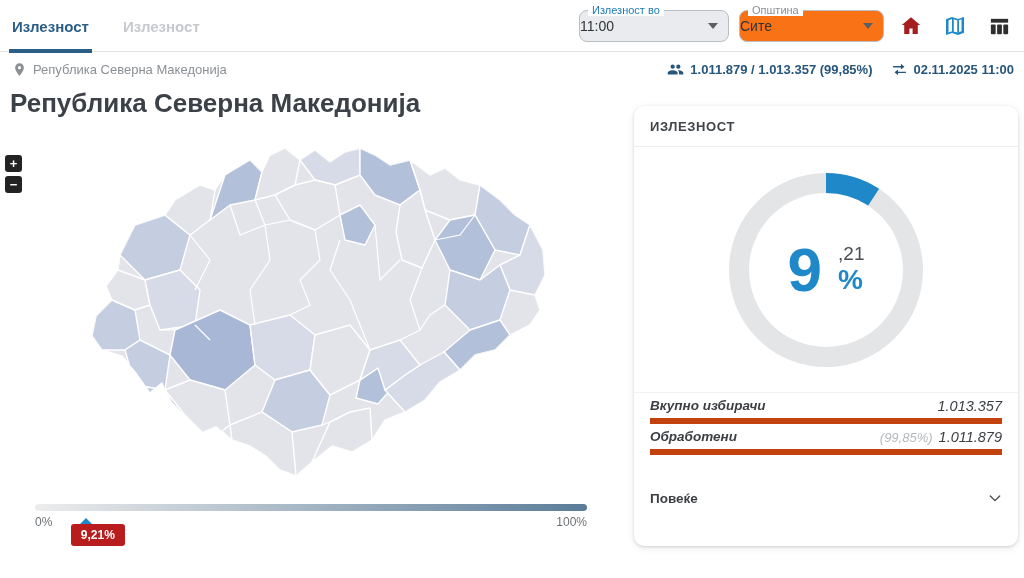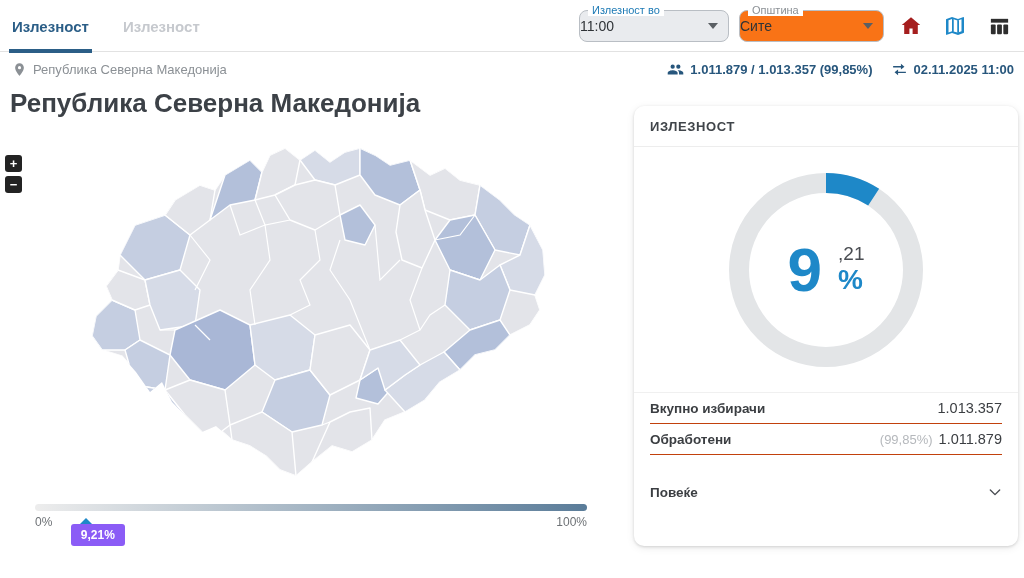--- a/index.html
+++ b/index.html
@@ -36,40 +36,40 @@
 
   
   .map-wrap { position:absolute; left:30px; top:140px; width:560px; height:360px; }
   .zoom-ctrl { position:absolute; left:5px; top:155px; display:flex; flex-direction:column; gap:4px; }
   .zbtn { width:17px; height:17px; background:#232323; color:#fff; border-radius:3px; font-size:13px; font-weight:bold; display:flex; align-items:center; justify-content:center; cursor:pointer; line-height:1; }
 
   
   .scale-wrap { position:absolute; left:35px; top:504px; width:552px; }
   .scale-bar { width:552px; height:7px; border-radius:4px; background:linear-gradient(to right,#ededed,#5a7c99); }
   .scale-labels { display:flex; justify-content:space-between; font-size:12px; color:#6d7175; margin-top:4px; }
-  .scale-tooltip { position:absolute; top:20px; background:#8b5cf6; color:#fff; font-size:12px; font-weight:bold; padding:4px 10px; border-radius:3px; white-space:nowrap; }
+  .scale-tooltip { position:absolute; top:20px; background:#b91c1c; color:#fff; font-size:12px; font-weight:bold; padding:4px 10px; border-radius:3px; white-space:nowrap; }
   .scale-tooltip::before { content:""; position:absolute; top:-6px; left:9px; border-left:6px solid transparent; border-right:6px solid transparent; border-bottom:6px solid #1e88c8; }
 
   
   .card { position:absolute; left:634px; top:106px; width:384px; height:440px; background:#fff; border-radius:10px; box-shadow:0 1px 3px rgba(0,0,0,.14), 0 2px 8px rgba(0,0,0,.08); }
   .card-header { height:41px; display:flex; align-items:center; padding:0 16px; font-size:13px; font-weight:bold; letter-spacing:.6px; color:#40454a; border-bottom:1px solid #ededed; }
   .donut-zone { height:246px; display:flex; align-items:center; justify-content:center; border-bottom:1px solid #f0f0f0; }
   .donut { position:relative; width:194px; height:194px; }
   .donut svg { display:block; }
   .donut-center { position:absolute; inset:0; display:flex; align-items:center; justify-content:center; }
   .dc-big { font-size:62px; font-weight:bold; color:#1e88c8; line-height:1; }
   .dc-col { display:flex; flex-direction:column; align-items:flex-start; margin-left:16px; }
   .dc-dec { font-size:19px; color:#4a4d52; line-height:1.1; }
   .dc-pct { font-size:28px; color:#1e88c8; font-weight:bold; line-height:1.1; }
   .rows { padding:0 16px; }
-  .prow { display:flex; align-items:center; justify-content:space-between; height:31px; border-bottom:1px solid #c2410c; }
+  .prow { display:flex; align-items:center; justify-content:space-between; height:31px; border-bottom:6px solid #c2410c;font-style:italic; }
   .prow .lbl { font-size:13.5px; font-weight:bold; color:#3b3e42; }
   .prow .val { font-size:14.5px; color:#3b3e42; }
   .prow .note { font-size:13px; color:#b5b8bc; margin-right:6px; font-weight:normal;margin-top:24px; }
-  .more-row { display:flex; align-items:center; justify-content:space-between; height:30px; margin-top:22px; cursor:pointer; }
+  .more-row { display:flex; align-items:center; justify-content:space-between; height:30px; margin-top:28px; cursor:pointer; }
   .more-row .lbl { font-size:13.5px; font-weight:bold; color:#3b3e42; }
 </style>
 </head>
 <body>
 
 <div class="header">
   <div class="tabs">
     <div class="tab active">
         <span>Излезност</span>
       </div>

